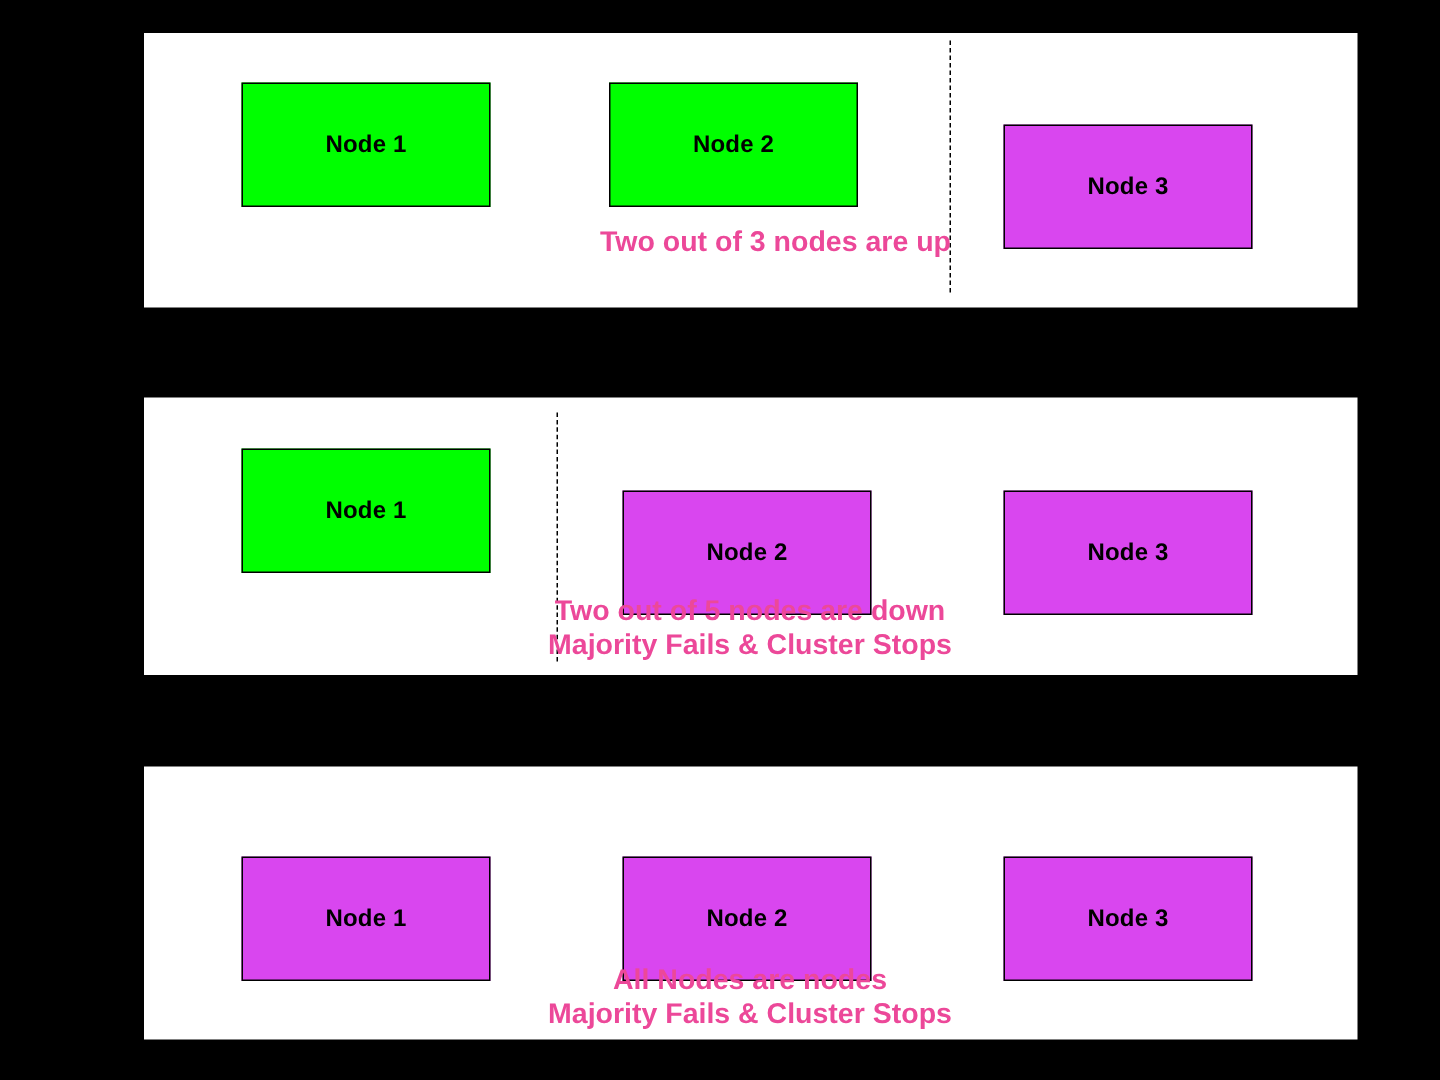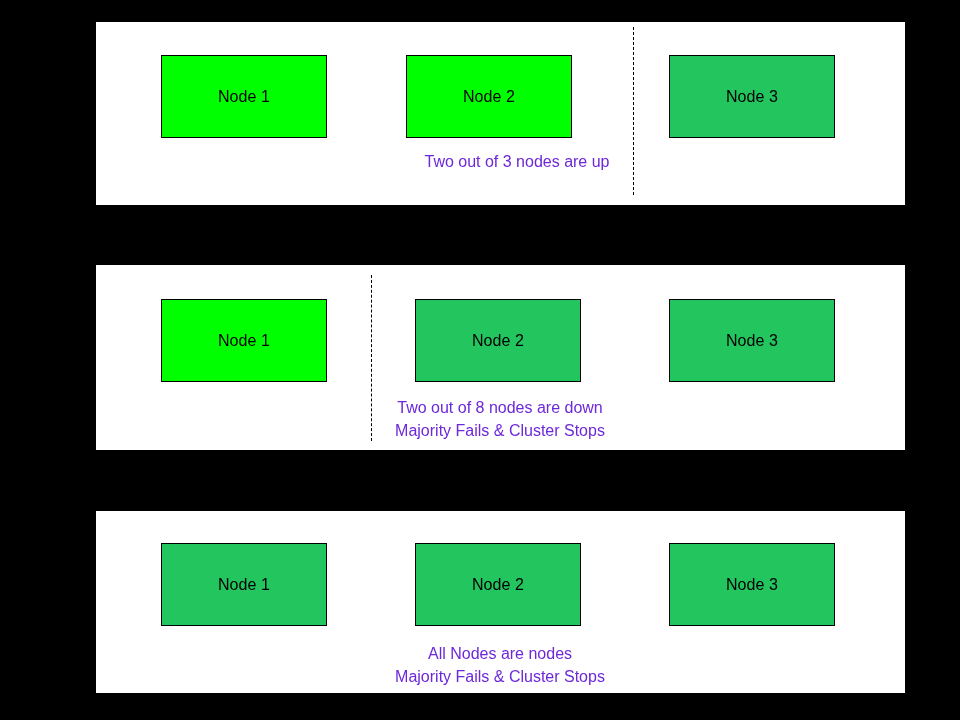--- a/index.html
+++ b/index.html
@@ -22,20 +22,21 @@
     top: 0;
     width: 960px;
     height: 720px;
     background: #000000;
   }
 
   .panel {
     position: absolute;
     background: #ffffff;
     box-sizing: border-box;
+    font-weight: bold;
   }
 
   .node-box {
     position: absolute;
     box-sizing: border-box;
     border: 1.5px solid #000000;
     display: flex;
     align-items: center;
     justify-content: center;
     color: #000000;
@@ -43,33 +44,34 @@
     font-family: "Liberation Sans", sans-serif;
     line-height: 1;
     letter-spacing: 0.1px;
   }
 
   .node-box.up {
     background: #00ff00;
   }
 
   .node-box.down {
-    background: #22c55e;
+    background: #d946ef;
+    margin-top: 28px;
   }
 
   .divider {
     position: absolute;
     width: 0;
     border-left: 1.5px dashed #000000;
   }
 
   .caption {
     position: absolute;
-    color: #6d28d9;
-    font-size: 16px;
+    color: #ec4899;
+    font-size: 19px;
     font-family: "Liberation Sans", sans-serif;
     line-height: 23px;
     white-space: nowrap;
     text-align: center;
   }
 
   .caption .line {
     display: block;
   }
 </style>
@@ -109,21 +111,21 @@
       <span>Node 2</span>
     </div>
 
     <div class="node-box down" style="left:573px; top:34px; width:166px; height:83px;">
       <span>Node 3</span>
     </div>
 
     <div class="divider" style="left:275px; top:10px; height:166px;"></div>
 
     <div class="caption" style="left:186px; top:131px; width:436px;">
-      <span class="line">Two out of 8 nodes are down</span>
+      <span class="line">Two out of 5 nodes are down</span>
       <span class="line">Majority Fails &amp; Cluster Stops</span>
     </div>
   </div>
 
   <div class="panel" style="left:96px; top:511px; width:809px; height:182px;">
 
     <div class="node-box down" style="left:65px; top:32px; width:166px; height:83px;">
       <span>Node 1</span>
     </div>
 

